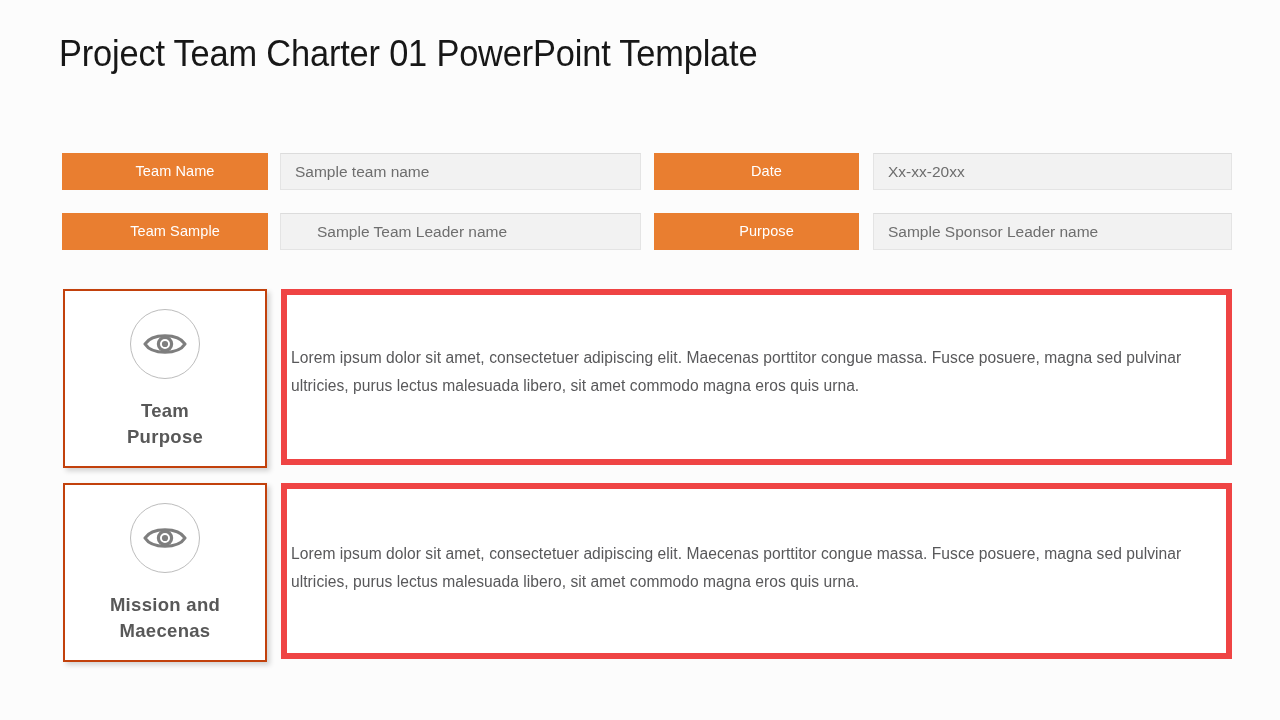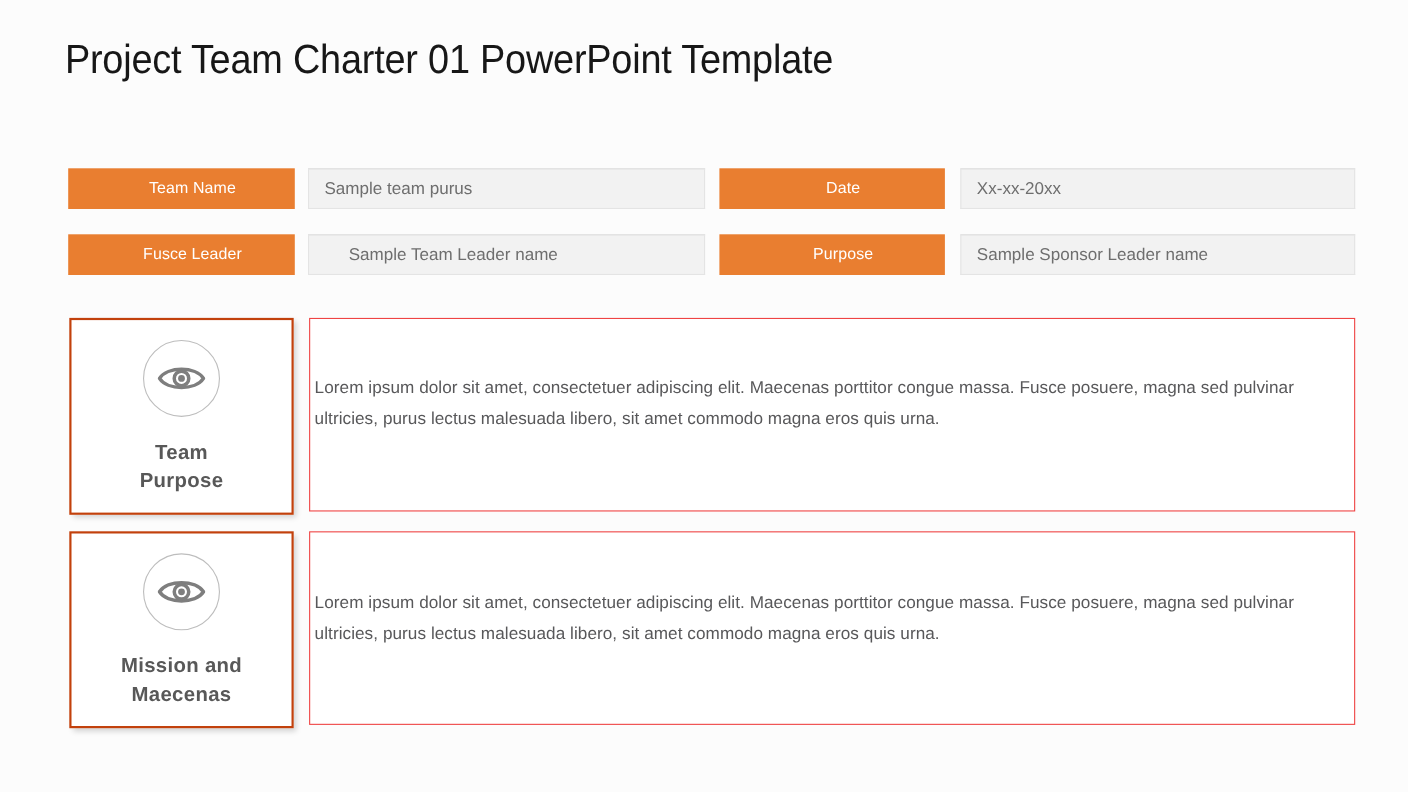--- a/index.html
+++ b/index.html
@@ -129,21 +129,21 @@
     width: 175px;
   }
 
   .content-panel {
     position: absolute;
     left: 281px;
     top: 0;
     width: 951px;
     height: 176px;
     background: #ffffff;
-    border: 1px solid #ef4444;
+    border: 6px solid #ef4444;
   }
 
   .content-text {
     position: absolute;
     left: 4px;
     top: 49px;
     width: 934px;
     font-size: 15.6px;
     line-height: 28px;
     color: #58585A;
@@ -154,26 +154,26 @@
 </head>
 <body>
 
 <div id="slide">
 
   <div class="slide-title">Project Team Charter 01 PowerPoint Template</div>
 
   <div class="form-area">
 
     <div class="field-label lbl-team-name">Team Name</div>
-    <div class="field-value val-team-name">Sample team purus</div>
+    <div class="field-value val-team-name">Sample team name</div>
 
     <div class="field-label lbl-date">Date</div>
     <div class="field-value val-date">Xx-xx-20xx</div>
 
-    <div class="field-label lbl-team-leader">Fusce Leader</div>
+    <div class="field-label lbl-team-leader">Team Sample</div>
     <div class="field-value val-team-leader">Sample Team Leader name</div>
 
     <div class="field-label lbl-sponsor">Purpose</div>
     <div class="field-value val-sponsor">Sample Sponsor Leader name</div>
   </div>
 
   <div class="section section-1">
     <div class="icon-card">
       <div class="icon-circle">
         <svg width="44" height="30" viewBox="0 0 44 30" aria-hidden="true">

